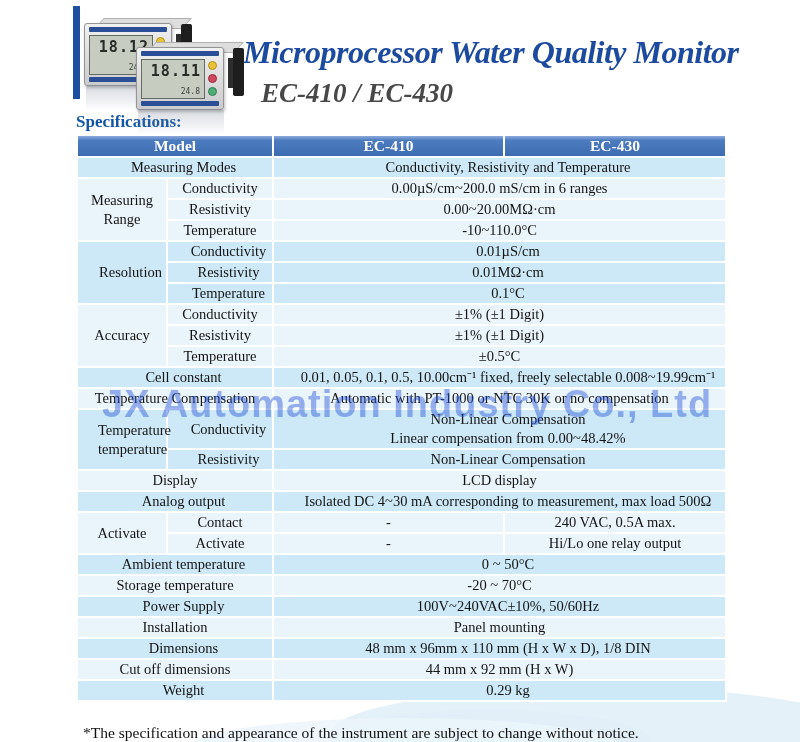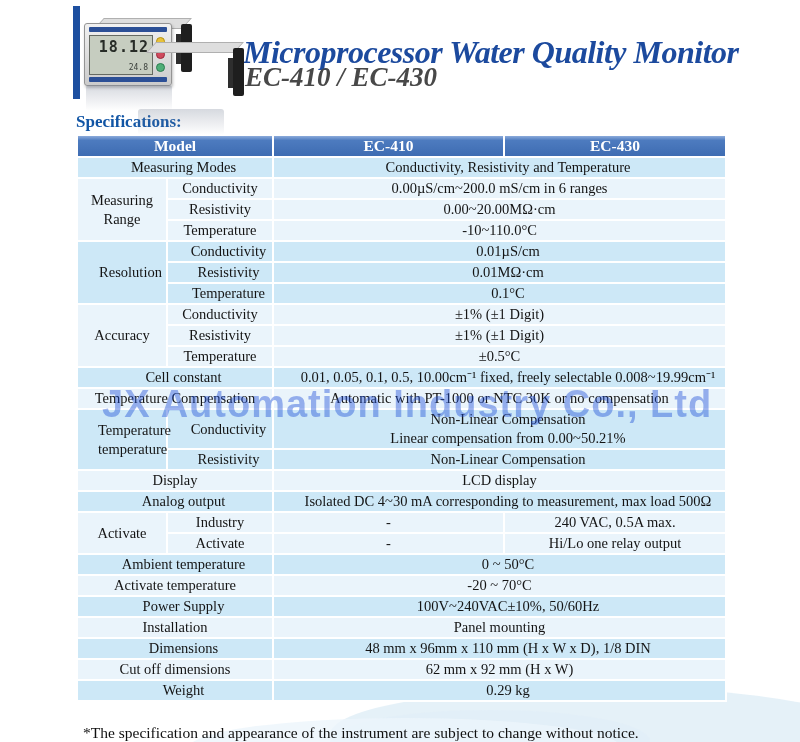--- a/index.html
+++ b/index.html
@@ -4,21 +4,21 @@
 <style>
   html,body{margin:0;padding:0;}
   body{
     width:800px;height:742px;position:relative;overflow:hidden;
     background:#ffffff;font-family:"Liberation Serif",serif;
   }
   
   .side-bar{position:absolute;left:73px;top:6px;width:7px;height:93px;background:var(--bar-blue);}
   .page-title{position:absolute;left:231px;top:22px;margin:12px;font-size:32px;font-style:italic;
     font-weight:700;color:var(--accent-blue);white-space:nowrap;letter-spacing:-0.5px;}
-  .page-subtitle{position:absolute;left:245px;top:62px;margin:0;font-size:27px;font-style:italic;
+  .page-subtitle{position:absolute;left:245px;top:62px;margin:16px;font-size:27px;font-style:italic;
     font-weight:700;color:#484848;white-space:nowrap;}
   
   .device{position:absolute;width:112px;height:66px;}
   .device.d1{left:84px;top:18px;z-index:1;}
   .device.d2{left:136px;top:42px;z-index:2;}
   .device .topface{position:absolute;left:10px;top:0;width:86px;height:9px;background:#dedede;
     border:1px solid #b0b0b0;transform:skewX(-42deg);transform-origin:bottom left;}
   .device .bracket{position:absolute;right:4px;top:6px;width:11px;height:48px;background:#1e1e1e;border-radius:2px;}
   .device .bracket2{position:absolute;right:14px;top:16px;width:6px;height:30px;background:#2e2e2e;}
   .device .panel{position:absolute;left:0;top:5px;width:86px;height:61px;
@@ -89,20 +89,33 @@
     </div>
     <div class="strip-bottom"></div>
   </div>
   <div class="refl"></div>
 </div>
 
 <div class="device d2">
   <div class="topface"></div>
   <div class="bracket2"></div>
   <div class="bracket"></div>
+  <div class="panel">
+    <div class="strip-top"></div>
+    <div class="lcd">
+      <div class="lcd-main">18.11</div>
+      <div class="lcd-sub">24.8</div>
+    </div>
+    <div class="btns">
+      <div class="btn y"></div>
+      <div class="btn r"></div>
+      <div class="btn g"></div>
+    </div>
+    <div class="strip-bottom"></div>
+  </div>
   <div class="refl"></div>
 </div>
 
 <h1 class="page-title">Microprocessor Water Quality Monitor</h1>
 <h2 class="page-subtitle">EC-410 / EC-430</h2>
 
 <h3 class="section-heading">Specifications:</h3>
 
 <table id="spec-table">
   <colgroup>
@@ -168,69 +181,69 @@
       </tr>
       <tr>
         <td class="lbl band-pale" colspan="2">Temperature Compensation</td>
         <td class="val band-pale" colspan="2">Automatic with PT-1000 or NTC 30K or no compensation</td>
       </tr>
       <tr>
         <td class="lbl band-blue" rowspan="2">Temperature temperature</td>
         <td class="sublbl band-blue">Conductivity</td>
         <td class="val band-blue" colspan="2">
           <div class="line">Non-Linear Compensation</div>
-          <div class="line">Linear compensation from 0.00~50.21%</div>
+          <div class="line">Linear compensation from 0.00~48.42%</div>
         </td>
       </tr>
       <tr>
         <td class="sublbl band-blue">Resistivity</td>
         <td class="val band-blue" colspan="2">Non-Linear Compensation</td>
       </tr>
       <tr>
         <td class="lbl band-pale" colspan="2">Display</td>
         <td class="val band-pale" colspan="2">LCD display</td>
       </tr>
       <tr>
         <td class="lbl band-blue" colspan="2">Analog output</td>
         <td class="val band-blue" colspan="2">Isolated DC 4~30 mA corresponding to measurement, max load 500Ω</td>
       </tr>
       <tr>
         <td class="lbl band-pale" rowspan="2">Activate</td>
-        <td class="sublbl band-pale">Industry</td>
+        <td class="sublbl band-pale">Contact</td>
         <td class="val band-pale">-</td>
         <td class="val band-pale">240 VAC, 0.5A max.</td>
       </tr>
       <tr>
         <td class="sublbl band-pale">Activate</td>
         <td class="val band-pale">-</td>
         <td class="val band-pale">Hi/Lo one relay output</td>
       </tr>
       <tr>
         <td class="lbl band-blue" colspan="2">Ambient temperature</td>
         <td class="val band-blue" colspan="2">0 ~ 50°C</td>
       </tr>
       <tr>
-        <td class="lbl band-pale" colspan="2">Activate temperature</td>
+        <td class="lbl band-pale" colspan="2">Storage temperature</td>
         <td class="val band-pale" colspan="2">-20 ~ 70°C</td>
       </tr>
       <tr>
         <td class="lbl band-blue" colspan="2">Power Supply</td>
         <td class="val band-blue" colspan="2">100V~240VAC±10%, 50/60Hz</td>
       </tr>
       <tr>
         <td class="lbl band-pale" colspan="2">Installation</td>
         <td class="val band-pale" colspan="2">Panel mounting</td>
       </tr>
       <tr>
         <td class="lbl band-blue" colspan="2">Dimensions</td>
         <td class="val band-blue" colspan="2">48 mm x 96mm x 110 mm (H x W x D), 1/8 DIN</td>
       </tr>
       <tr>
         <td class="lbl band-pale" colspan="2">Cut off dimensions</td>
-        <td class="val band-pale" colspan="2">62 mm x 92 mm (H x W)</td>
+        <td class="val band-pale" colspan="2">44 mm x 92 mm (H x W)</td>
       </tr>
       <tr>
         <td class="lbl band-blue" colspan="2">Weight</td>
         <td class="val band-blue" colspan="2">0.29 kg</td>
       </tr>
     </tbody>
 </table>
 
 <div class="watermark">JX Automation Industry Co., Ltd</div>
 

